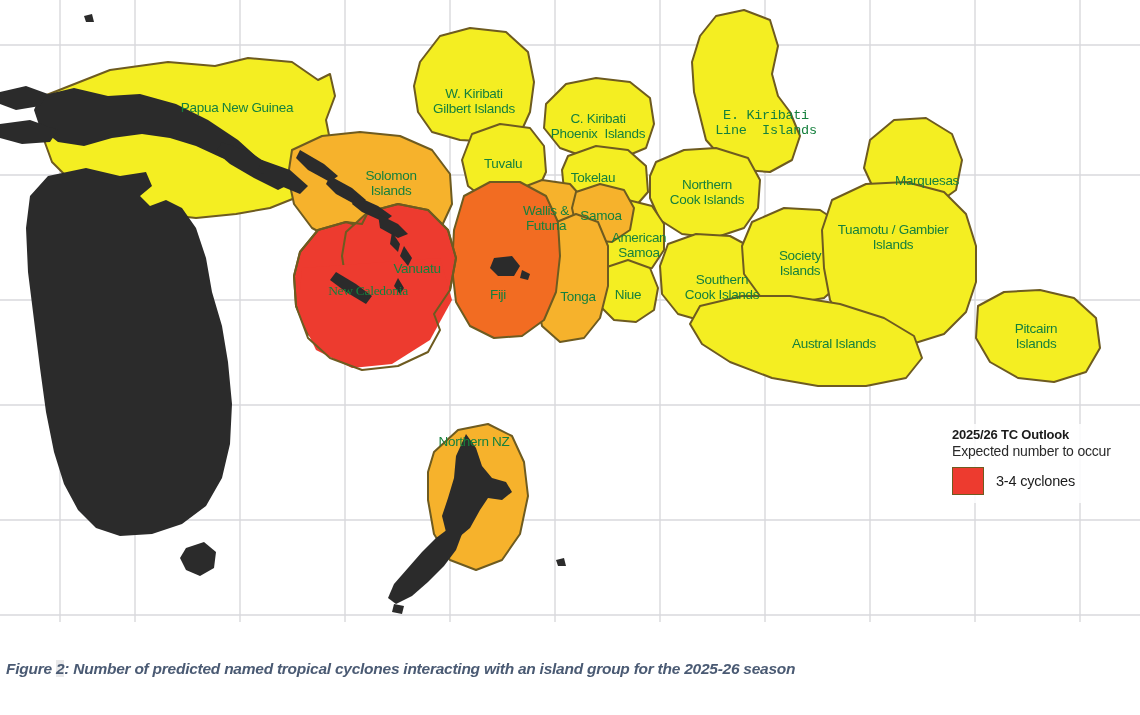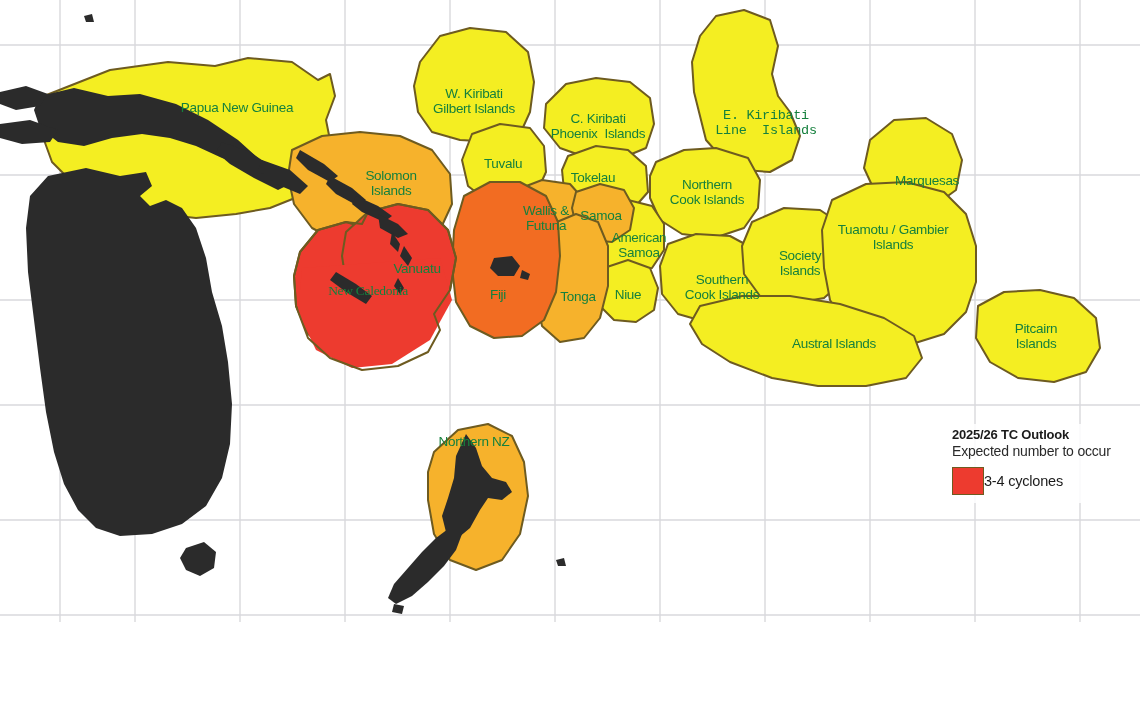--- a/index.html
+++ b/index.html
@@ -12,21 +12,21 @@
   #map-figure{position:absolute;left:0;top:0;width:1140px;height:622px;background:#ffffff;overflow:hidden;}
   #map-svg{position:absolute;left:0;top:0;width:1140px;height:622px;}
 
   
   #legend{position:absolute;left:946px;top:424px;width:186px;padding:4px 6px 8px 6px;
           background:rgba(255,255,255,0.86);}
   #legend-title{font-size:13px;font-weight:bold;color:#1b1b1b;letter-spacing:-0.2px;line-height:1.15;}
   #legend-sub{font-size:14px;color:#2a2a2a;margin-top:0px;letter-spacing:-0.2px;line-height:1.2;}
   .legend-row{display:flex;align-items:center;margin-top:7px;}
   .legend-swatch{width:30px;height:26px;border:1.4px solid #6e5b20;flex:0 0 auto;}
-  .legend-label{font-size:14.5px;color:#1b1b1b;letter-spacing:-0.2px;}
+  .legend-label{font-size:14.5px;color:#1b1b1b;margin-left:12px;letter-spacing:-0.2px;}
 
   
   #caption{position:absolute;left:6px;top:660px;width:1100px;
            font-family:"Liberation Sans","DejaVu Sans",sans-serif;
            font-style:italic;font-weight:bold;font-size:15.5px;color:#4a5a73;letter-spacing:-0.25px;
            white-space:nowrap;}
   #caption .hl{background:#e9e9ea;}
 
   
   .maplabel{position:absolute;font-family:"Liberation Sans","DejaVu Sans",sans-serif;
@@ -219,14 +219,15 @@
       <div id="legend-title">2025/26 TC Outlook</div>
       <div id="legend-sub">Expected number to occur</div>
 
       <div class="legend-row">
         <span class="legend-swatch" style="background:#ED3B2F"></span>
         <span class="legend-label">3-4 cyclones</span>
       </div>
     </div>
   </div>
 
+  <div id="caption"><span>Figure </span><span class="hl">2</span><span>: Number of predicted named tropical cyclones interacting with an island group for the 2025-26 season</span></div>
 
 </div>
 
 </body></html>

